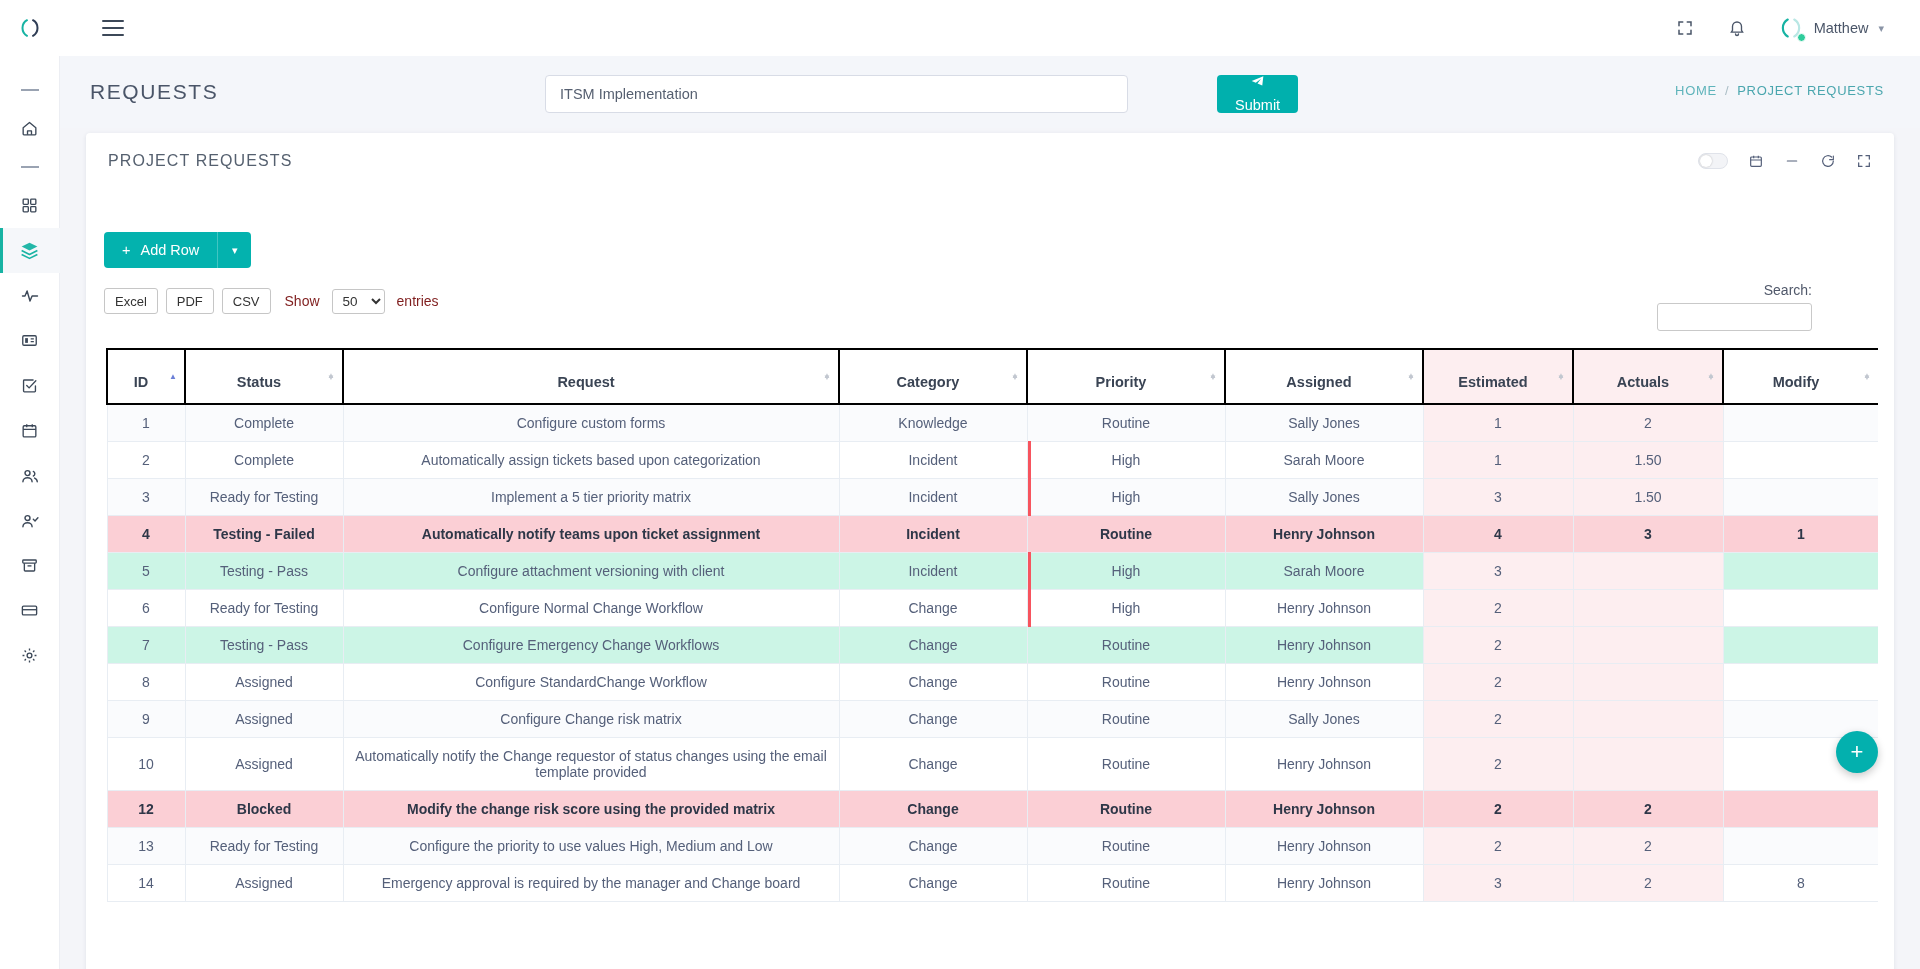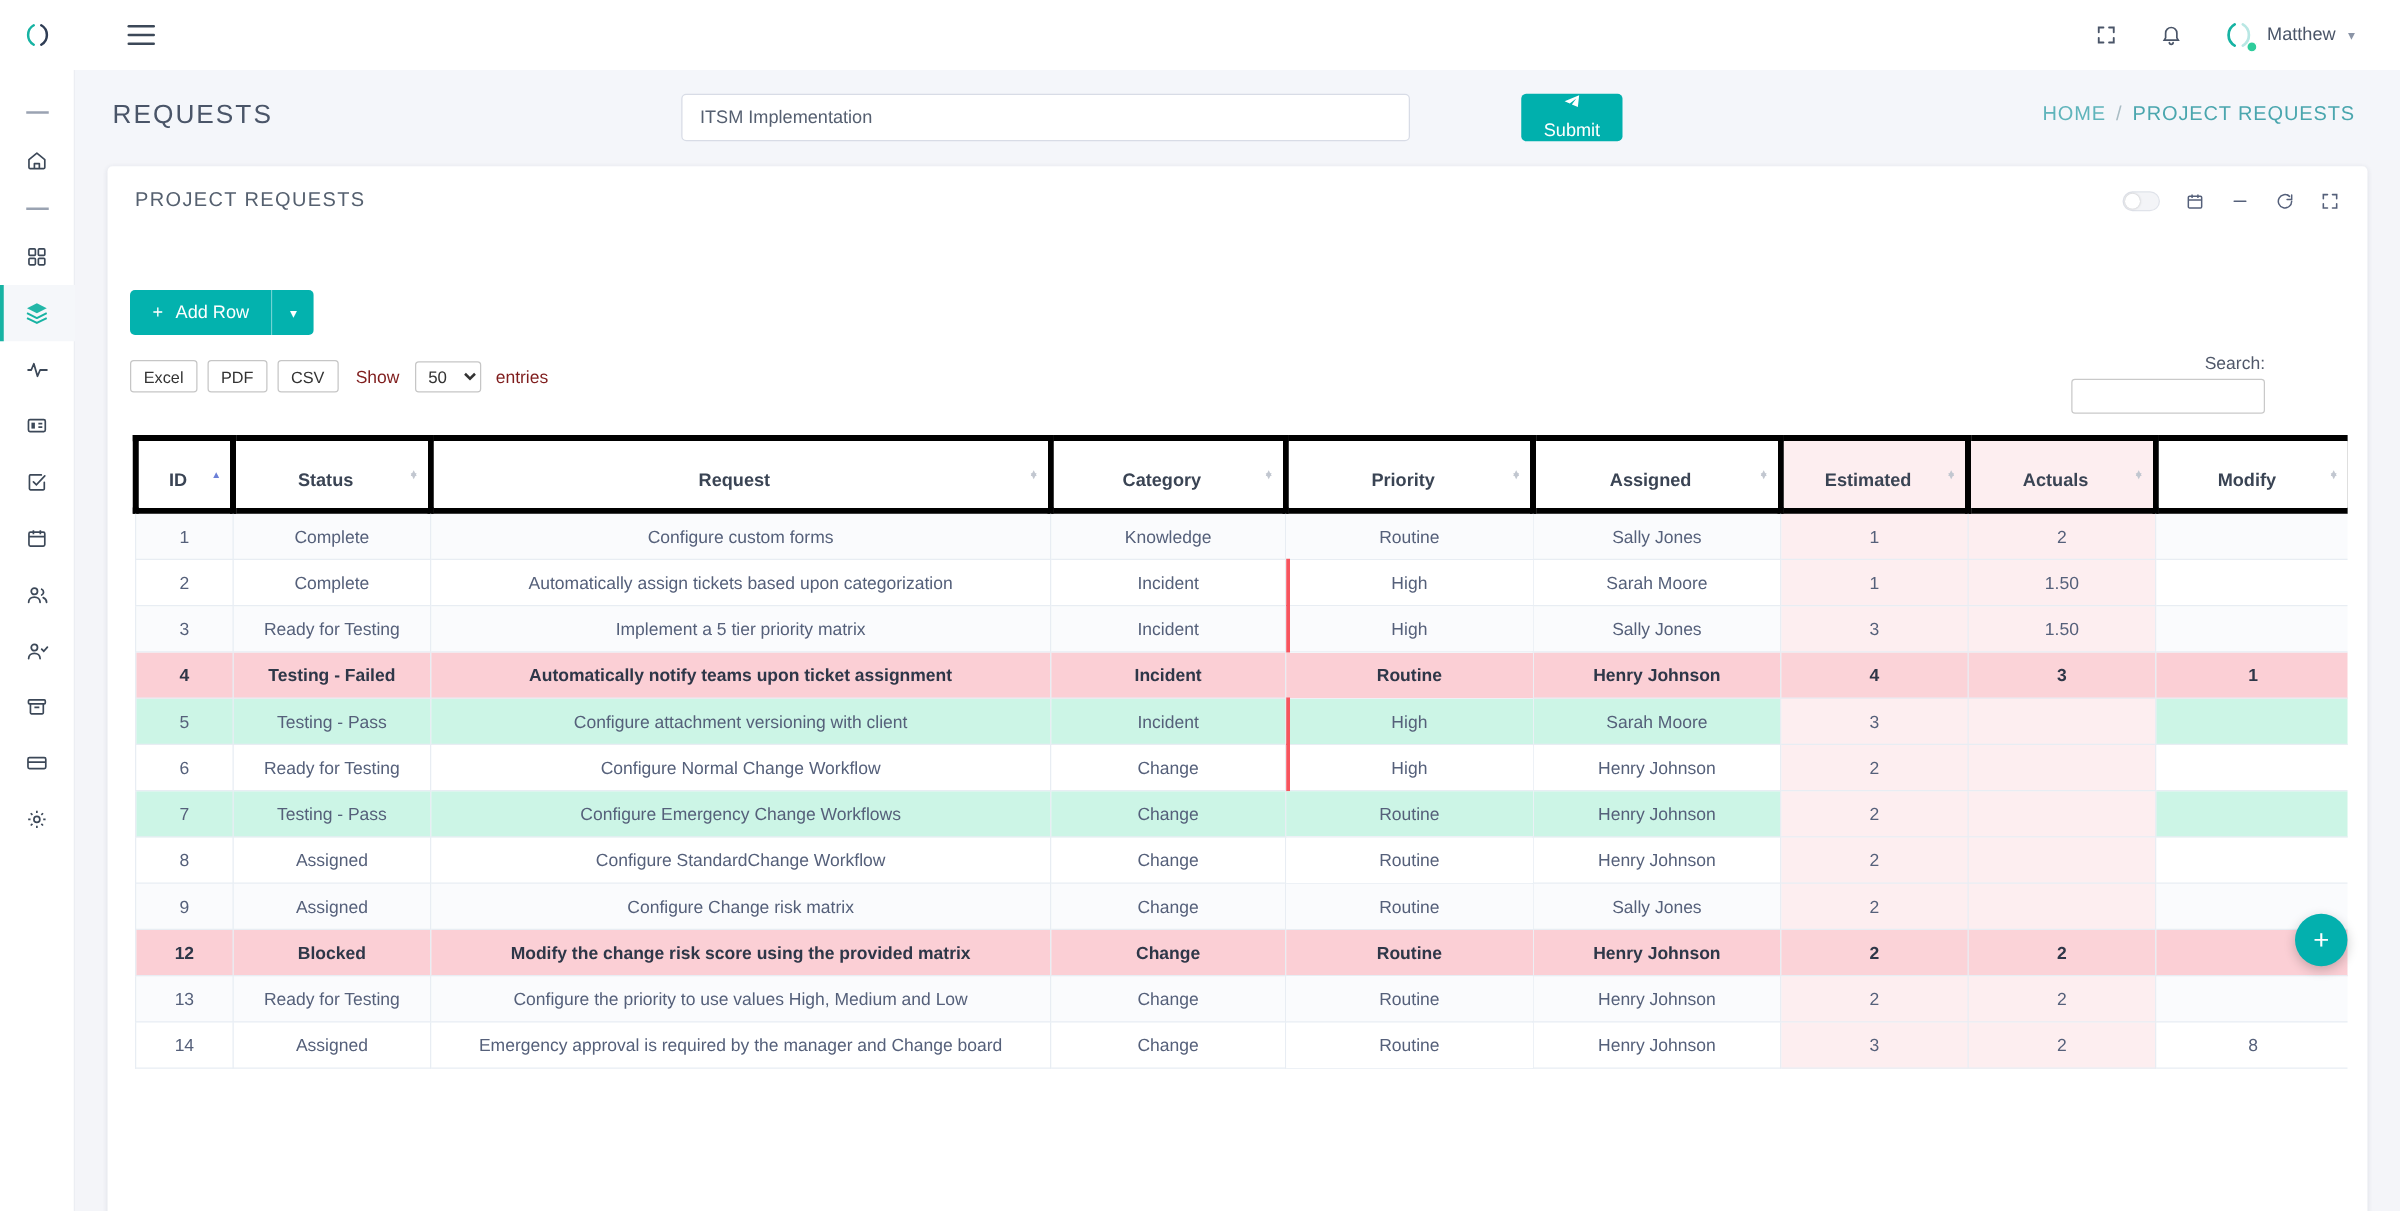--- a/index.html
+++ b/index.html
@@ -68,21 +68,21 @@
   }
   .submit-btn {
     position: absolute; left: 1157px; top: 19px; height: 38px; padding: 0 18px;
     background: #00b0ad; color: #fff; border: none; border-radius: 4px;
     font-size: 14.5px; display: flex; align-items: center; gap: 8px; cursor: pointer;
     font-family: "Liberation Sans", sans-serif;
     flex-direction: column;
   }
   .breadcrumb {
     position: absolute; right: 36px; top: 27px; display: flex; align-items: center; gap: 8px;
-    font-size: 16px; letter-spacing: .7px; color: #6fb6bd;
+    font-size: 13px; letter-spacing: .7px; color: #6fb6bd;
   }
   .breadcrumb a { color: #5fb4bb; text-decoration: none; cursor: pointer; }
   .breadcrumb .sep { color: #a9bcc4; }
   .breadcrumb .cur { color: #4aa6ae; }
 
   
   .card {
     position: absolute; left: 86px; top: 133px; width: 1808px; height: 860px;
     background: #fff; border-radius: 4px; box-shadow: 0 1px 4px rgba(40,50,80,.10);
     overflow: hidden;
@@ -132,21 +132,21 @@
     padding: 0 7px; font-size: 13px; font-family: "Liberation Sans", sans-serif;
   }
 
   
   .table-wrap {
     position: absolute; left: 106px; top: 348px; width: 1772px; height: 615px; overflow: hidden;
   }
   table.dt { border-collapse: collapse; width: 1772px; table-layout: fixed; }
   table.dt th {
     font-size: 14.5px; font-weight: bold; color: #3a4454; padding: 24px 18px 13px 8px;
-    border: 5px solid #000000; position: relative; text-align: center; background: #fff;
+    border: 2px solid #000000; position: relative; text-align: center; background: #fff;
   }
   table.dt th.sorted { background: #fff; }
   table.dt th.estimated, table.dt th.actuals { background: #fdeef0; }
   .sort-ic {
     position: absolute; right: 7px; top: 50%; transform: translateY(-50%);
     display: flex; flex-direction: column; gap: 2px; line-height: 0;
   }
   .sort-ic i { font-style: normal; font-size: 8px; color: #c2c7d0; }
   .sort-ic.asc i.up { color: #6b7fd7; }
   table.dt td {
@@ -549,20 +549,31 @@
           <td>9</td>
           <td>Assigned</td>
           <td>Configure Change risk matrix</td>
           <td>Change</td>
           <td class="prio">Routine</td>
           <td>Sally Jones</td>
           <td class="est">2</td>
           <td class="act"></td>
           <td></td>
         </tr>
+        <tr class="r-default">
+          <td>10</td>
+          <td>Assigned</td>
+          <td>Automatically notify the Change requestor of status changes using the email template provided</td>
+          <td>Change</td>
+          <td class="prio">Routine</td>
+          <td>Henry Johnson</td>
+          <td class="est">2</td>
+          <td class="act"></td>
+          <td></td>
+        </tr>
         <tr class="r-fail">
           <td>12</td>
           <td>Blocked</td>
           <td>Modify the change risk score using the provided matrix</td>
           <td>Change</td>
           <td class="prio">Routine</td>
           <td>Henry Johnson</td>
           <td class="est">2</td>
           <td class="act">2</td>
           <td></td>

